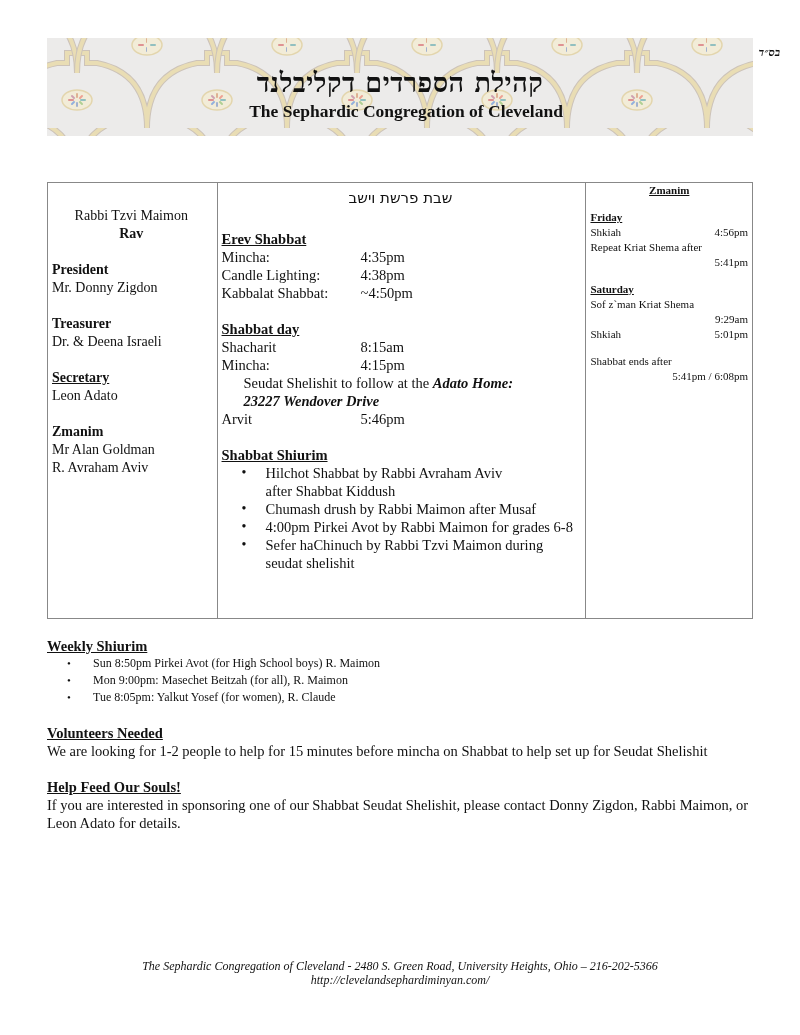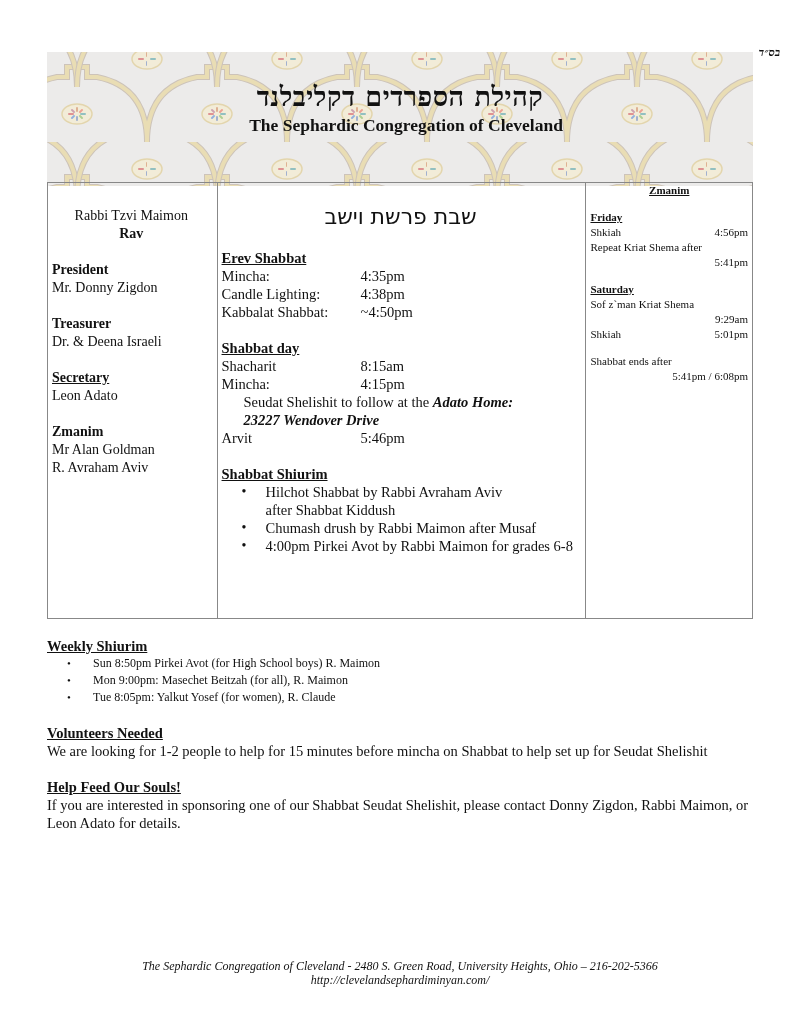--- a/index.html
+++ b/index.html
@@ -1,21 +1,21 @@
 <!DOCTYPE html>
 <html><head>
 <meta charset="utf-8">
 <style>
   html, body { margin: 0; padding: 0; background: #ffffff; }
   body { width: 800px; height: 1035px; position: relative; overflow: hidden;
          font-family: "Liberation Serif", serif; color: #111; }
 
   .bsd { position: absolute; top: 46px; right: 20px; font-size: 11px; font-weight: bold; font-style: italic; }
 
-  .banner { position: absolute; left: 47px; top: 52px; width: 706px; height: 134px;
+  .banner { position: absolute; left: 47px; top: 38px; width: 706px; height: 98px;
             overflow: hidden;
             background: #ecebea; }
   .banner svg { position: absolute; left: 0; top: 0; }
   .banner-title { position: absolute; left: 0; right: 0; top: 28px; text-align: center; }
   .hebrew-title { font-family: "DejaVu Serif", serif; font-weight: bold; font-size: 27px;
                   direction: rtl; line-height: 34px; letter-spacing: 0.5px; }
   .eng-title { font-weight: bold; font-size: 17.5px; line-height: 22px; margin-left: 12px; }
 
   .grid { position: absolute; left: 47px; top: 182px; width: 706px; height: 437px;
           border: 1px solid #888; box-sizing: border-box; display: flex; }
@@ -23,22 +23,22 @@
   .col-left { width: 170px; border-right: 1px solid #888; padding: 24px 6px 0 4px; font-size: 14px; line-height: 18px; }
   .col-mid { width: 370px; border-right: 1px solid #888; padding: 0 6px 0 4px; font-size: 14.5px; line-height: 18px; }
   .col-right { width: 166px; padding: 0 4px 0 4px; font-size: 11px; line-height: 15px; }
 
   .center { text-align: center; }
   .b { font-weight: bold; }
   .u { text-decoration: underline; }
   .gap { height: 18px; }
   .gap-s { height: 12px; }
 
-  .parsha { font-family: "DejaVu Sans", sans-serif; font-size: 22px; text-align: center; direction: rtl;
-            line-height: 30px; margin-top: 19px; margin-bottom: 17px; }
+  .parsha { font-family: "DejaVu Sans", sans-serif; font-size: 15px; text-align: center; direction: rtl;
+            line-height: 30px; margin-top: 0; margin-bottom: 17px; }
   .row { display: flex; }
   .row .lbl { width: 139px; }
   .indent { padding-left: 22px; }
   .bi { font-weight: bold; font-style: italic; }
 
   ul.bul { margin: 0; padding: 0 0 0 44px; list-style: none; }
   ul.bul li { position: relative; }
   ul.bul li::before { content: "•"; position: absolute; left: -24px; font-size: 14px; }
 
   .zrow { display: flex; justify-content: space-between; }
@@ -154,20 +154,21 @@
       <span class="lbl">Arvit</span>
       <span>5:46pm</span>
     </div>
     <div class="gap"></div>
 
     <div class="b u">Shabbat Shiurim</div>
     <ul class="bul">
       <li><span>Hilchot Shabbat by Rabbi Avraham Aviv</span><br><span>after Shabbat Kiddush</span></li>
       <li>Chumash drush by Rabbi Maimon after Musaf</li>
       <li>4:00pm Pirkei Avot by Rabbi Maimon for grades 6-8</li>
+      <li>Sefer haChinuch by Rabbi Tzvi Maimon during seudat shelishit</li>
     </ul>
   </div>
 
   <div class="col col-right">
     <div class="center b u">Zmanim</div>
     <div class="gap-s"></div>
     <div class="b u">Friday</div>
     <div class="zrow">
       <span>Shkiah</span>
       <span>4:56pm</span>

